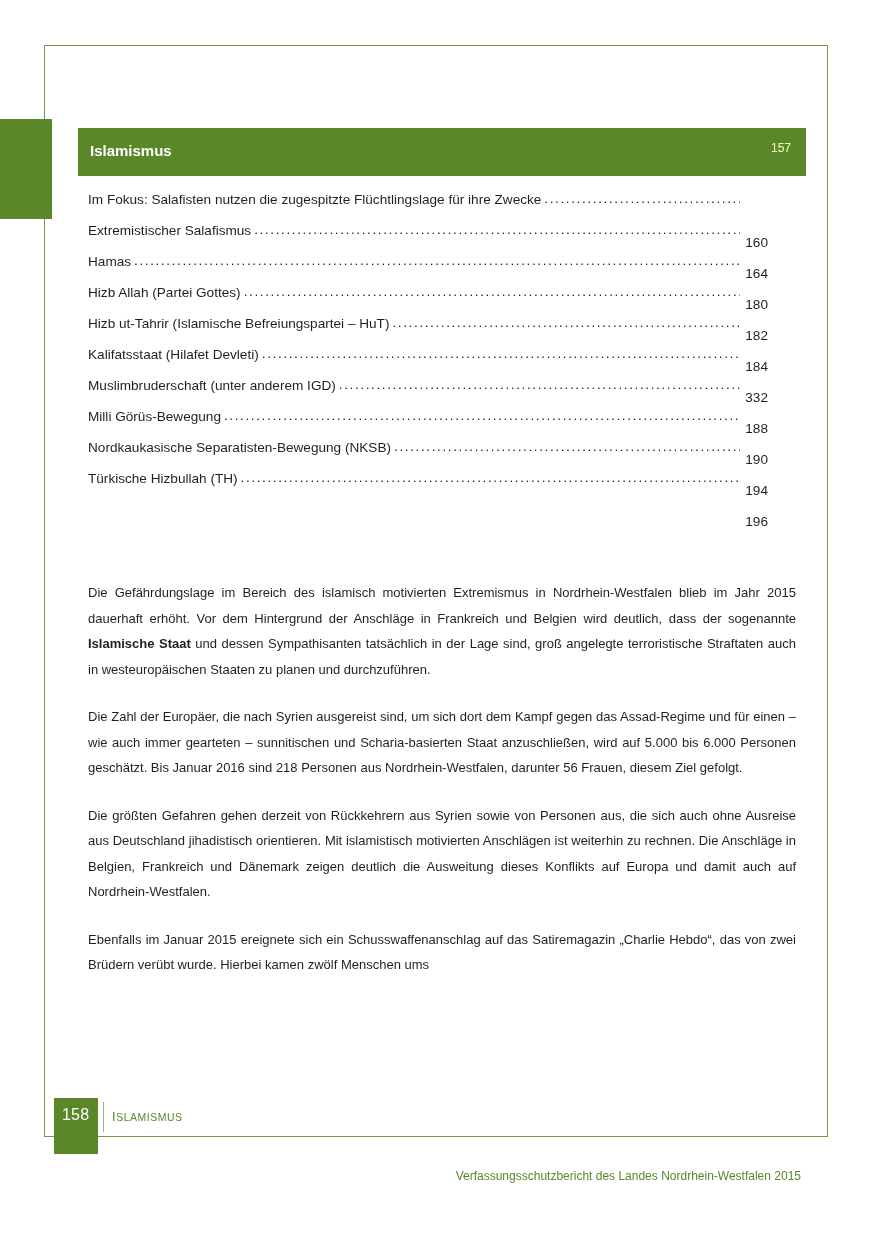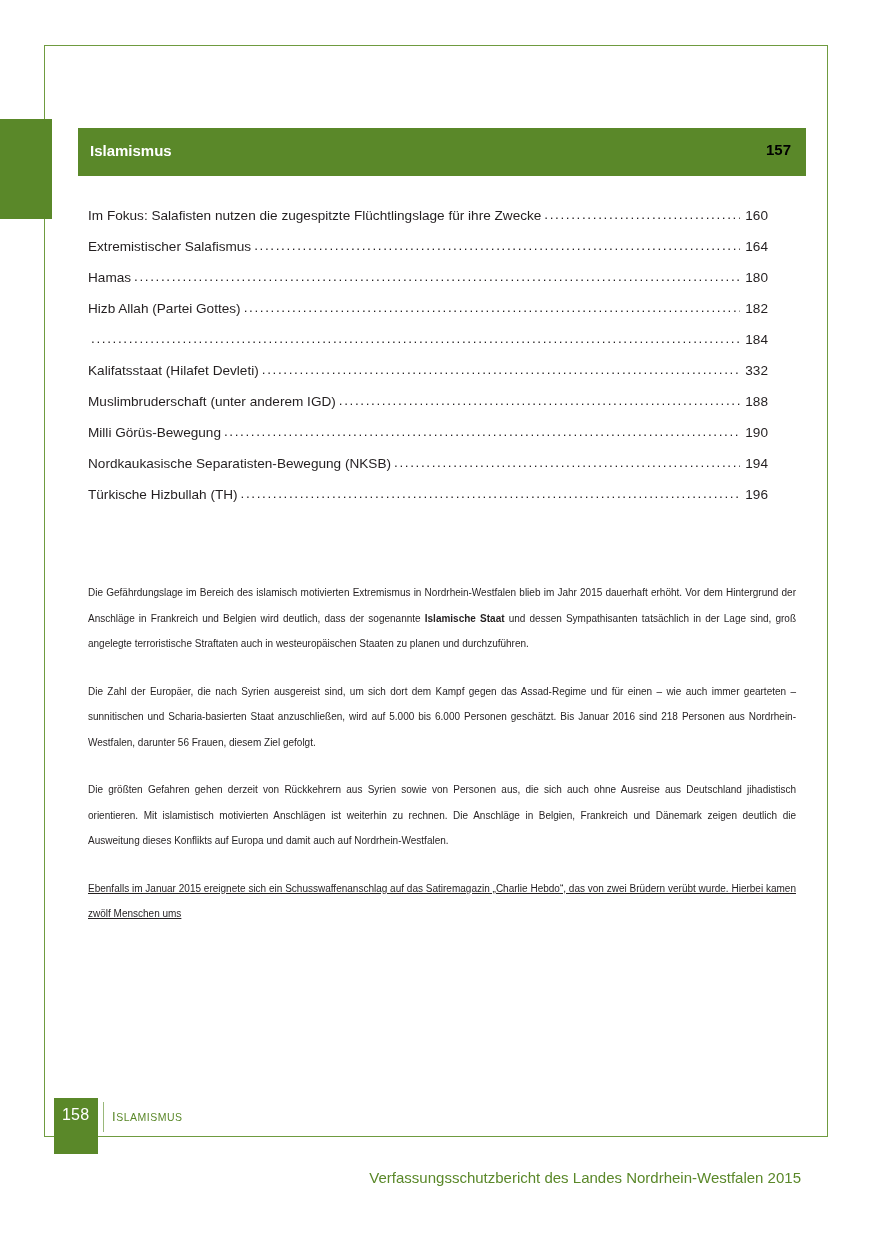--- a/index.html
+++ b/index.html
@@ -84,21 +84,21 @@
   .footer-section .small-caps-first {
     font-size: 13px;
   }
 
   
   .footer-right {
     position: absolute;
     right: 74px;
     top: 1169px;
     color: #5a8829;
-    font-size: 15px;
+    font-size: 12px;
     text-align: right;
     white-space: nowrap;
   }
 
   
   .chapter-bar {
     position: absolute;
     left: 78px;
     top: 128px;
     width: 728px;
@@ -110,35 +110,35 @@
     left: 12px;
     top: 14px;
     color: #ffffff;
     font-size: 15px;
     font-weight: bold;
   }
   .chapter-page {
     position: absolute;
     right: 15px;
     top: 13px;
-    color: #000000;
-    font-size: 15px;
-    font-weight: bold;
+    color: #fef9c3;
+    font-size: 12px;
+    font-weight: normal;
   }
 
   
   .toc {
     position: absolute;
     left: 88px;
     top: 192px;
     width: 680px;
   }
   .toc-row {
     display: flex;
-    align-items: flex-end;
+    align-items: flex-start;
     font-size: 13.6px;
     color: #231f20;
     height: 31px;
     white-space: nowrap;
   }
   .toc-label {
     flex: 0 0 auto;
   }
   .toc-dots {
     flex: 1 1 auto;
@@ -160,26 +160,26 @@
 
   
   .body-text {
     position: absolute;
     left: 88px;
     top: 580px;
     width: 708px;
   }
   .body-text p {
     margin: 0 0 22px 0;
-    font-size: 10px;
+    font-size: 13px;
     line-height: 25.5px;
     color: #231f20;
     text-align: justify;
   }
-  .body-text p:last-child { margin-bottom: 4px; text-decoration: underline; }
+  .body-text p:last-child { margin-bottom: 4px; }
   .body-text b { font-weight: bold; }
 </style>
 </head>
 <body>
 
 <div class="page">
 
   <div class="page-frame"></div>
 
   <div class="left-tab-top"></div>
@@ -204,20 +204,21 @@
       <span class="toc-label">Hamas</span>
       <span class="toc-dots">....................................................................................................................................</span>
       <span class="toc-page">180</span>
     </div>
     <div class="toc-row">
       <span class="toc-label">Hizb Allah (Partei Gottes)</span>
       <span class="toc-dots">....................................................................................................................................</span>
       <span class="toc-page">182</span>
     </div>
     <div class="toc-row">
+      <span class="toc-label">Hizb ut-Tahrir (Islamische Befreiungspartei – HuT)</span>
       <span class="toc-dots">....................................................................................................................................</span>
       <span class="toc-page">184</span>
     </div>
     <div class="toc-row">
       <span class="toc-label">Kalifatsstaat (Hilafet Devleti) </span>
       <span class="toc-dots">....................................................................................................................................</span>
       <span class="toc-page">332</span>
     </div>
     <div class="toc-row">
       <span class="toc-label">Muslimbruderschaft (unter anderem IGD) </span>

